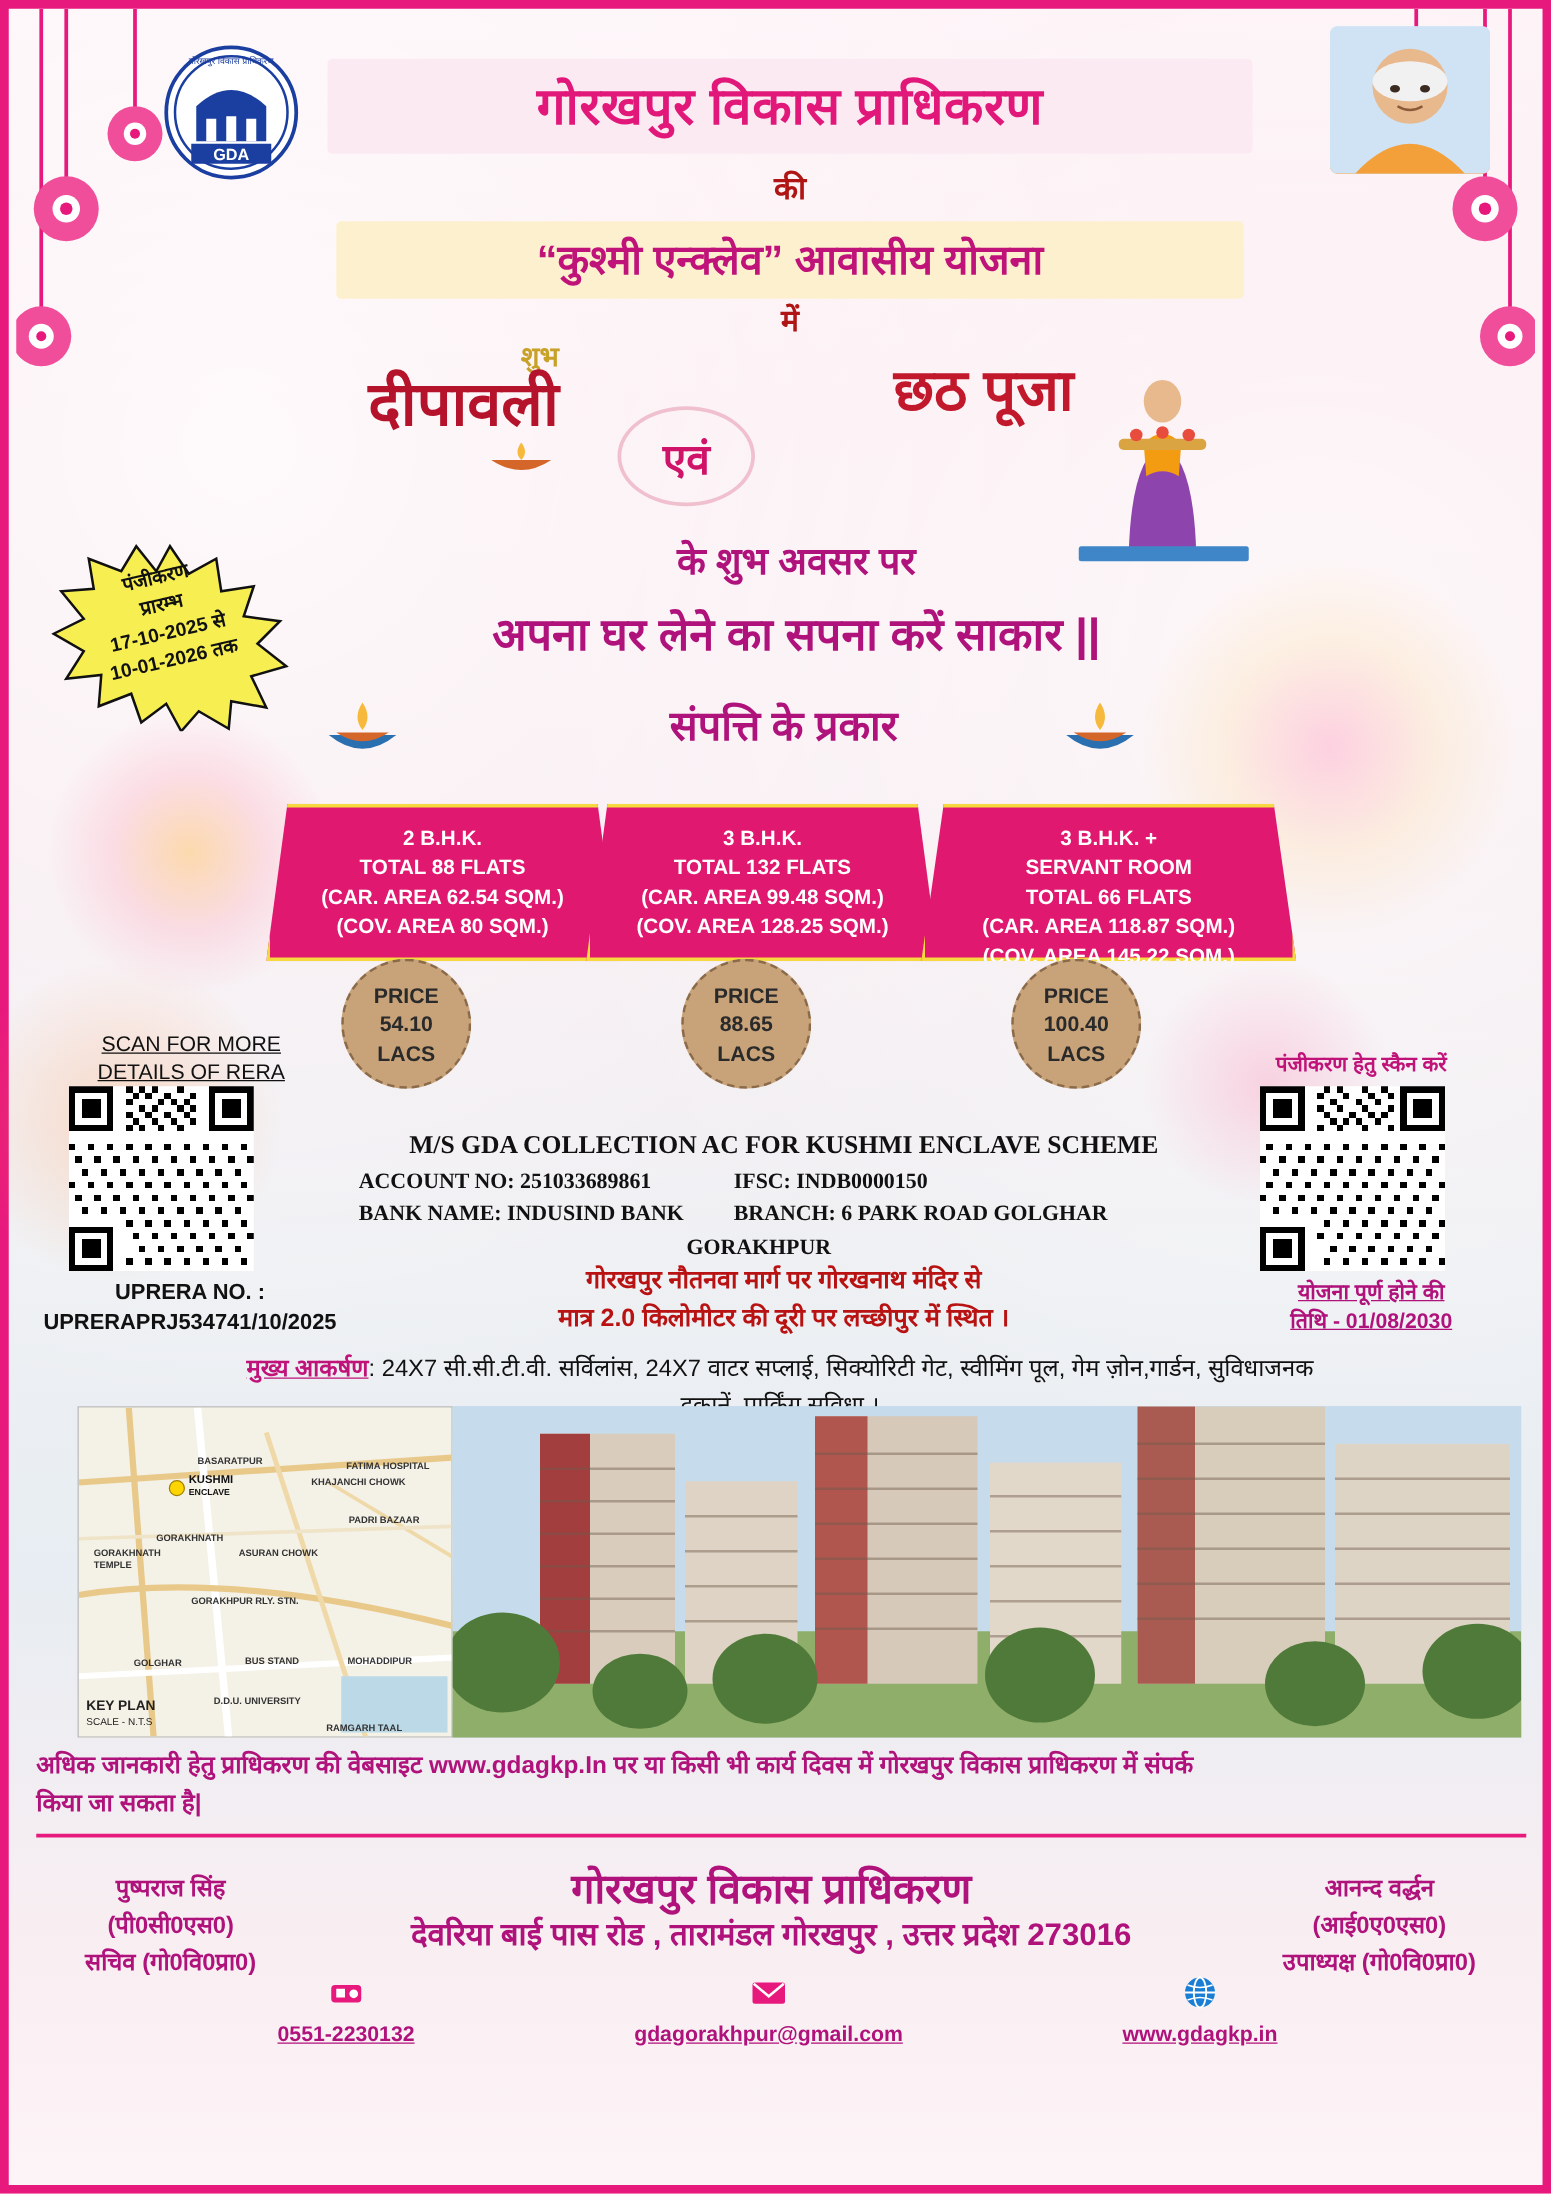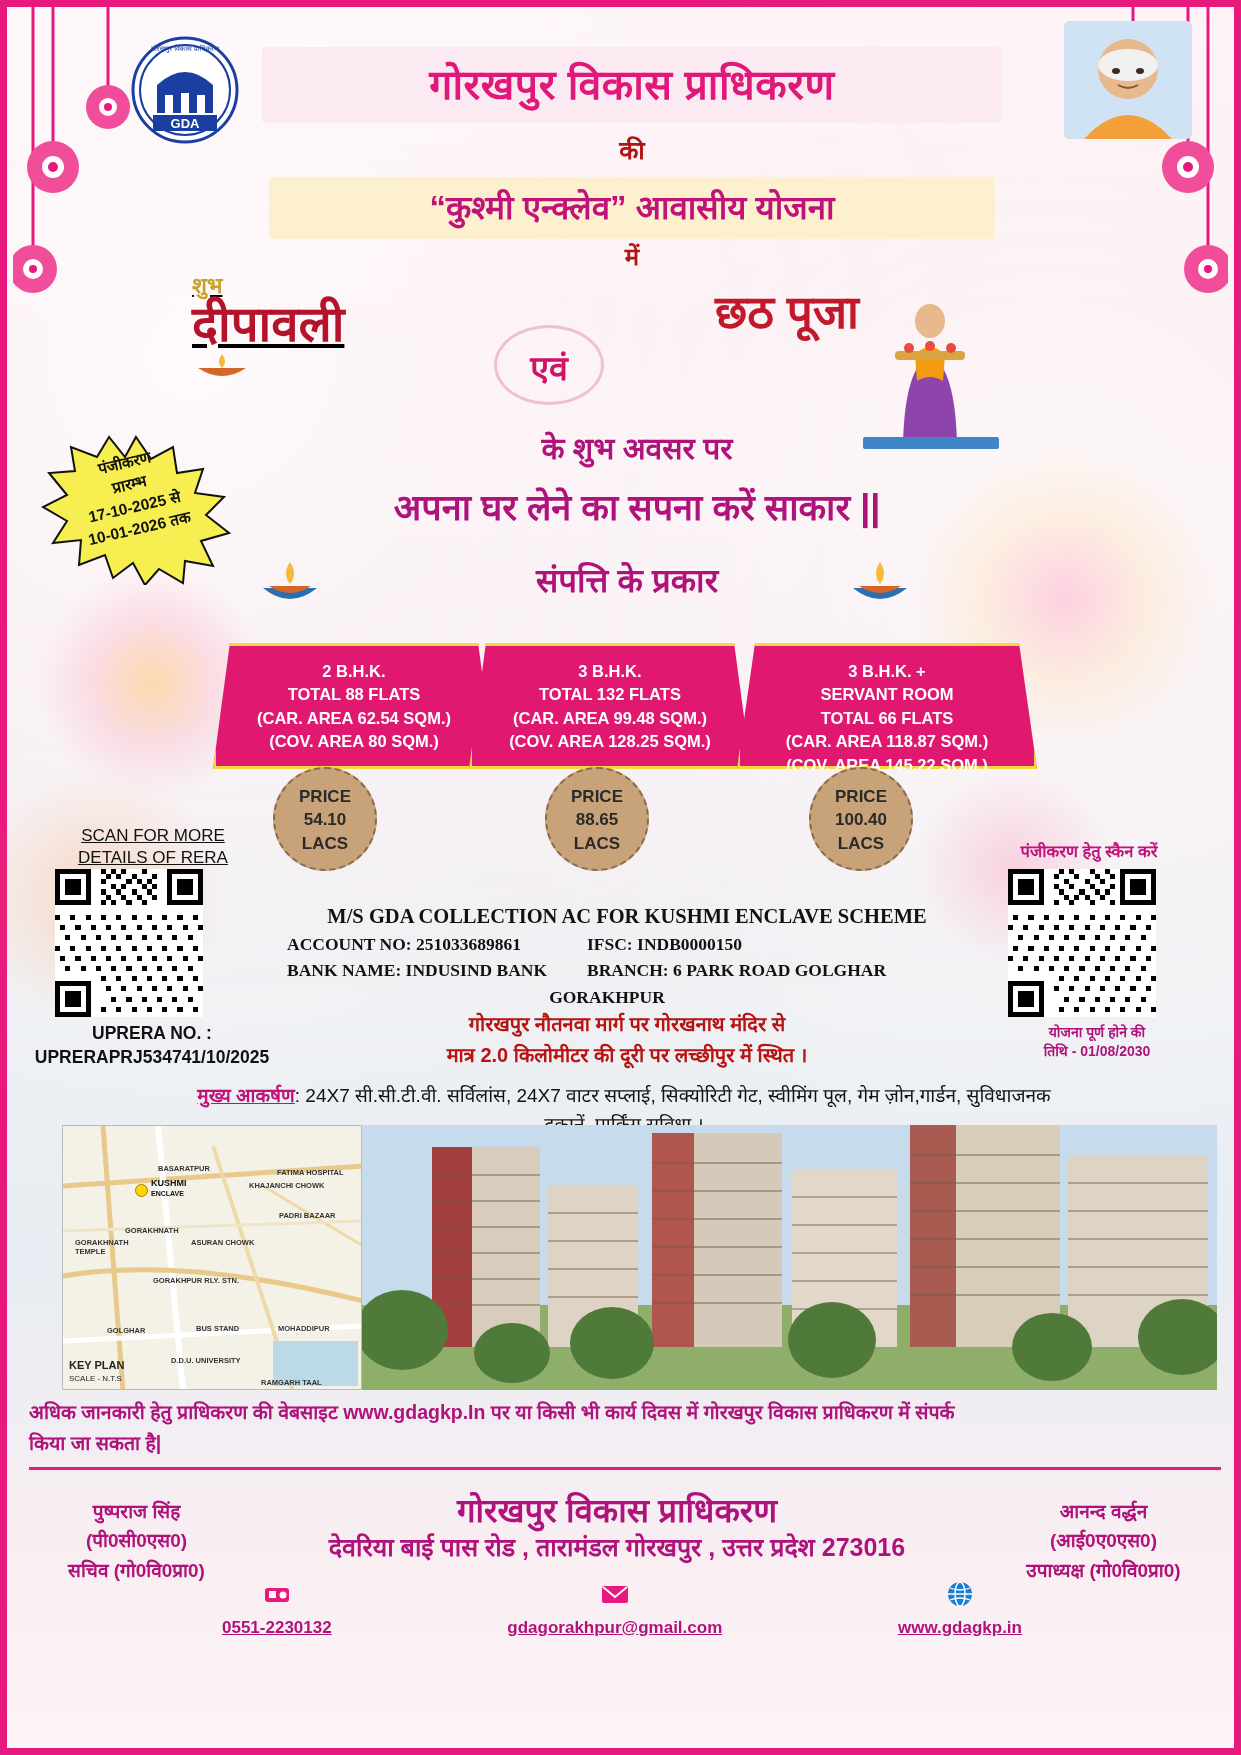--- a/index.html
+++ b/index.html
@@ -69,22 +69,21 @@
     font-size:24px; font-weight:bold; color:#b01515;
   }
   .evam {
     position:absolute; left:487px; top:318px; width:110px; height:80px;
     text-align:center; font-size:34px; font-weight:bold; color:#cf1369;
     line-height:80px;
     border:3px solid #f0c0cf; border-radius:50%;
   }
   .diwali-art {
     position:absolute; left:185px; top:262px; width:255px; height:165px;
-    text-align:left;
-    text-decoration:underline;
+    text-align:right;
   }
   .diwali-art .shubh { font-size:22px; color:#c8a228; font-weight:bold; }
   .diwali-art .deepavali { font-size:49px; color:#b5132b; font-weight:bold; line-height:1.05; }
   .chhath-art {
     position:absolute; left:640px; top:272px; width:280px; height:130px; text-align:center;
   }
   .chhath-art .ch { font-size:46px; color:#c2182c; font-weight:bold; }
   .chhath-woman {
     position:absolute; left:878px; top:288px; width:90px; height:148px;
   }
@@ -164,21 +163,21 @@
   }
 
   
   .scan-right-label {
     position:absolute; right:30px; top:832px; width:230px; text-align:center;
     font-size:16.5px; font-weight:bold; color:#c0137a;
   }
   .qr-right { position:absolute; right:78px; top:862px; width:148px; height:148px; }
   .scheme-date {
     position:absolute; right:22px; top:1016px; width:230px; text-align:center;
-    font-size:14px; font-weight:bold; color:#b0127b; line-height:1.35;
+    font-size:17px; font-weight:bold; color:#b0127b; line-height:1.35;text-decoration:underline;
   }
 
   
   .bank-title {
     position:absolute; left:280px; top:898px; width:680px; text-align:center;
     font-size:20.5px; font-weight:bold; color:#111;
     font-family:"Liberation Serif", serif;
   }
   .bank-grid {
     position:absolute; left:280px; top:924px; width:700px;

